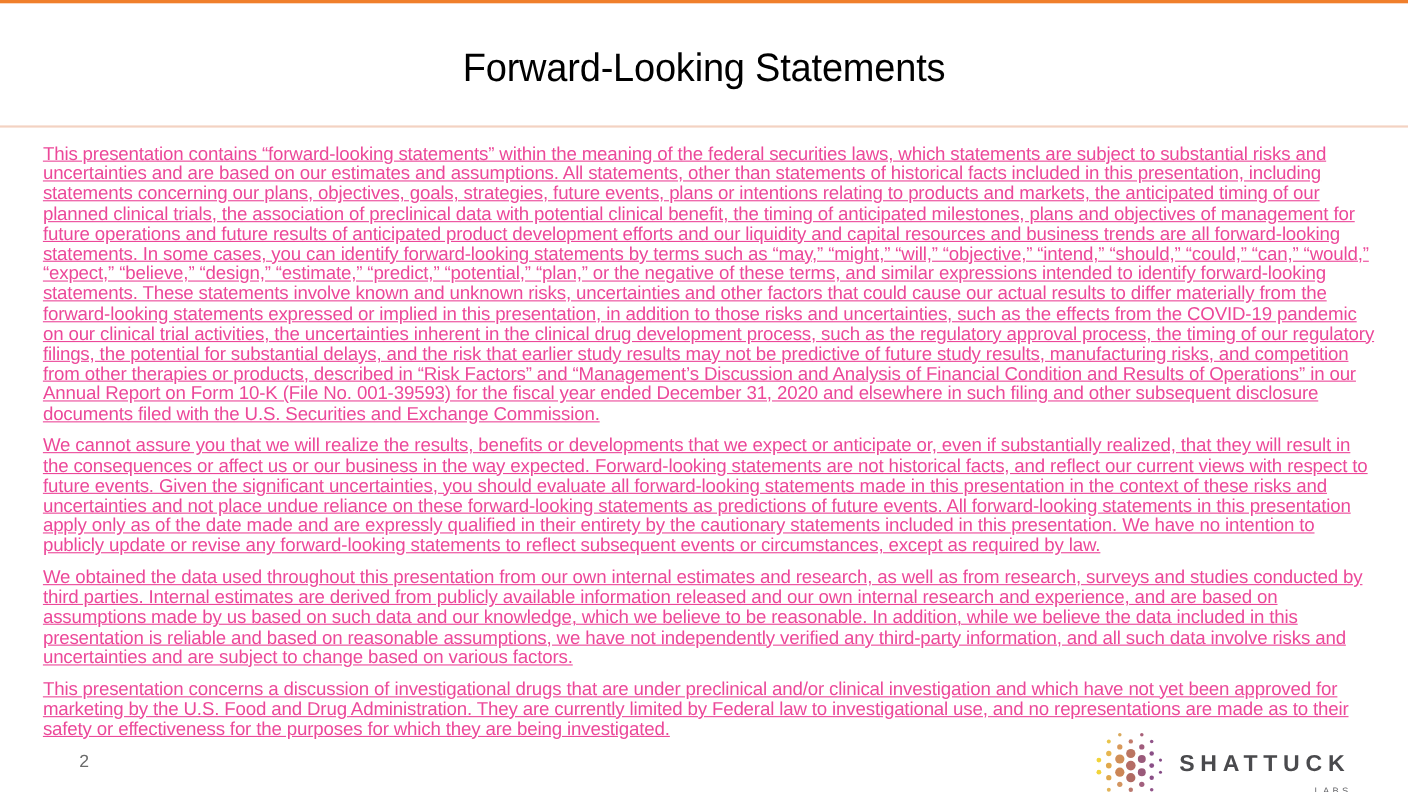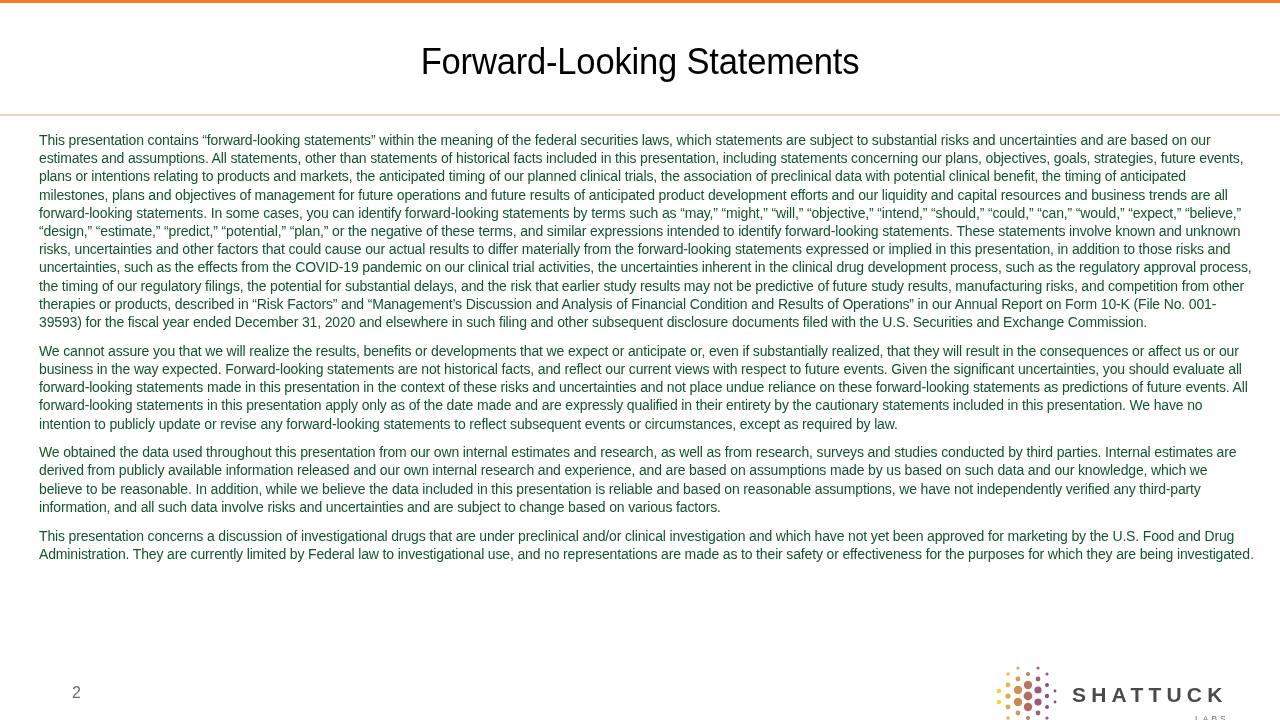--- a/index.html
+++ b/index.html
@@ -10,22 +10,23 @@
   }
   .top-bar { position: absolute; left: 0; top: 0; width: 1280px; height: 3px; background: #f07f2b; }
   .title {
     position: absolute; left: 0; top: 38px; width: 1280px; text-align: center;
     font-size: 36px; line-height: 48px; color: #000; letter-spacing: -0.2px;
     transform: scaleX(0.96); transform-origin: center;
   }
   .divider { position: absolute; left: 0; top: 114px; width: 1280px; height: 2px; background: #f3d2c2; }
   .content {
     position: absolute; left: 39px; top: 131px; width: 1215px;
-    font-size: 14px; line-height: 18.2px; color: #14532d;
+    font-size: 17px; line-height: 18.2px; color: #ec4899;
     letter-spacing: -0.15px;
+    text-decoration: underline;
   }
   .content p { margin: 0 0 10.5px 0; }
   .page-number { position: absolute; left: 72px; top: 684px; font-size: 16px; color: #6b6b6b; }
   .logo { position: absolute; left: 995px; top: 664px; width: 260px; height: 66px; }
   .logo-mark { position: absolute; left: 0; top: 0; width: 62px; height: 66px; }
   .logo-word {
     position: absolute; left: 77px; top: 19px; font-size: 21px; font-weight: bold;
     letter-spacing: 5.2px; color: #4a4a4d;
   }
   .logo-sub {

